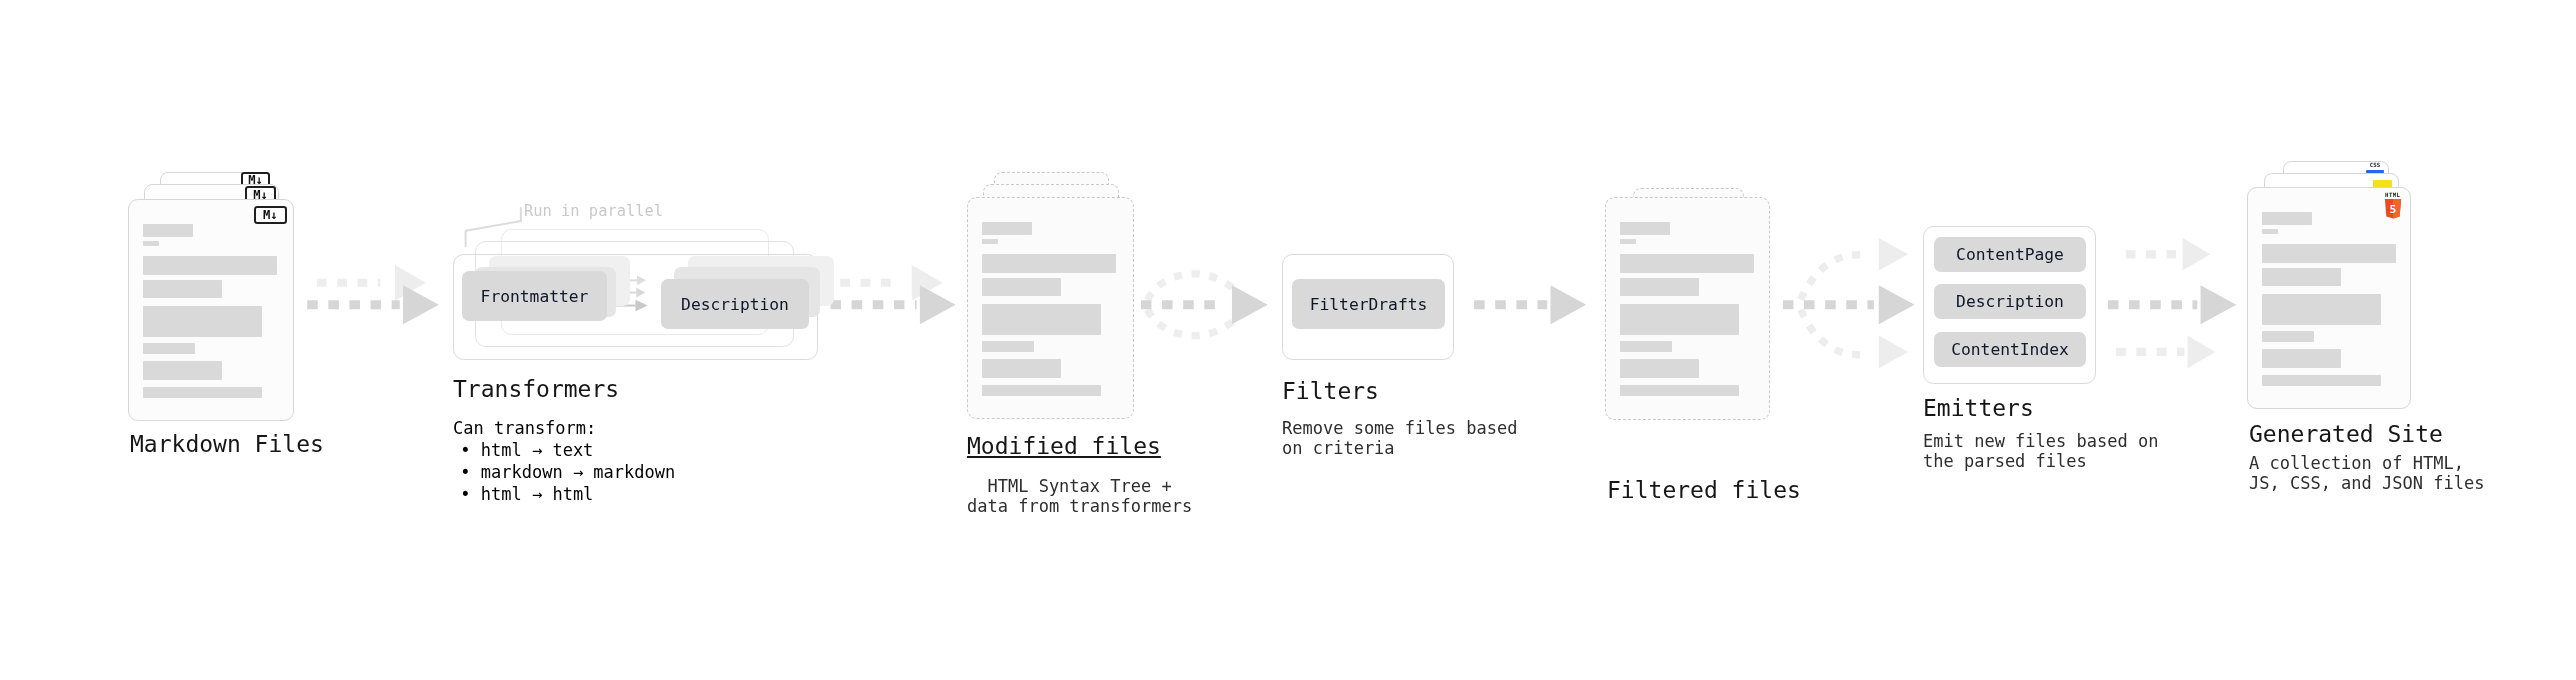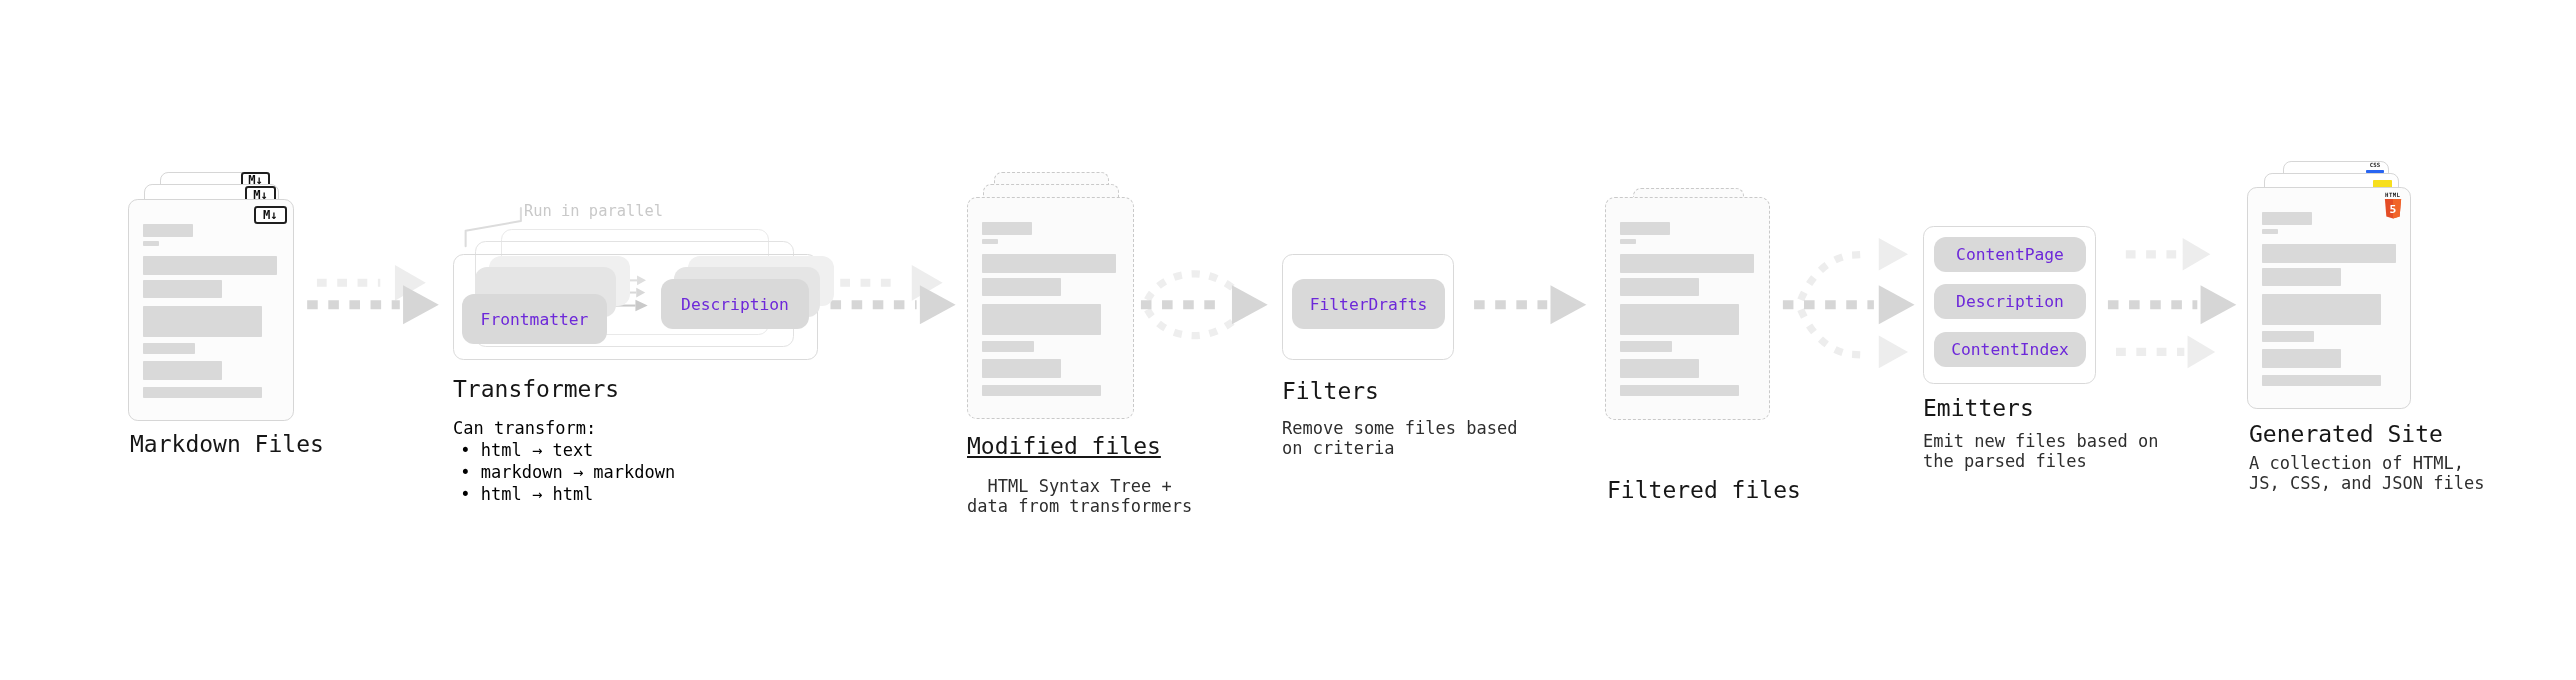--- a/index.html
+++ b/index.html
@@ -15,22 +15,22 @@
   .card-dashed{position:absolute;background:#fbfbfb;border:1.6px dashed #c9c9c9;border-radius:9.8px;box-sizing:border-box;}
   .skel{position:absolute;left:14px;top:0;right:0;}
   .bar{background:#d9d9d9;border-radius:0.8px;}
   
   .badge-md{position:absolute;display:flex;align-items:center;justify-content:center;
     background:#ffffff;border:2px solid #1f1f1f;border-radius:3.3px;
     font-weight:bold;font-size:12.2px;color:#111;box-sizing:border-box;}
   
   .obox{position:absolute;border-radius:10.6px;box-sizing:border-box;background:transparent;}
   .obox.solidbg{background:#ffffff;}
-  .pill{position:absolute;background:#d9d9d9;border-radius:12px;display:flex;align-items:center;justify-content:center;
-    font-size:16.3px;color:#6d28d9;box-sizing:border-box;text-align:center;}
+  .pill{position:absolute;background:#d9d9d9;border-radius:7px;display:flex;align-items:center;justify-content:center;
+    font-size:16.3px;color:#0f172a;box-sizing:border-box;text-align:center;}
   .pill.g1{background:#e5e5e5;}
   .pill.g2{background:#f0f0f0;}
   .title{position:absolute;font-size:23px;font-weight:500;color:#161616;letter-spacing:0;white-space:nowrap;}
   .desc{position:absolute;font-size:17px;line-height:20.3px;color:#2e2e2e;white-space:pre-line;}
   .list-line{font-size:17px;line-height:22px;color:#000000;white-space:pre;}
   .note{position:absolute;font-size:15.4px;color:#c9c9c9;white-space:nowrap;}
   
   .badge-css{position:absolute;width:18px;text-align:center;}
   .badge-css .t{font-size:5.7px;font-weight:bold;color:#222;line-height:5.7px;display:block;}
   .badge-css .u{height:3.3px;margin-top:0.8px;border-radius:0.8px;}
@@ -123,21 +123,21 @@
   </div>
 
   <div>
     <div class="note" style="left:524px;top:202px;">Run in parallel</div>
     <div class="obox" style="left:501px;top:229px;width:268px;height:106px;border:1.6px solid #e9e9e9;z-index:1;"></div>
     <div class="obox" style="left:475px;top:241px;width:319px;height:106px;border:1.6px solid #e2e2e2;z-index:1;"></div>
     <div class="obox" style="left:453px;top:254px;width:365px;height:106px;border:1.6px solid #dadada;z-index:1;"></div>
 
     <div class="pill g2" style="left:489px;top:256px;width:141px;height:50px;z-index:2;"></div>
     <div class="pill g1" style="left:475px;top:267px;width:141px;height:50px;z-index:3;"></div>
-    <div class="pill" style="left:462px;top:294px;width:145px;height:50px;z-index:4;">Frontmatter</div>
+    <div class="pill" style="left:462px;top:271px;width:145px;height:50px;z-index:4;">Frontmatter</div>
 
     <div class="pill g2" style="left:688px;top:256px;width:146px;height:50px;z-index:2;"></div>
     <div class="pill g1" style="left:674px;top:267px;width:146px;height:50px;z-index:3;"></div>
     <div class="pill" style="left:661px;top:279px;width:148px;height:50px;z-index:4;">Description</div>
 
     <div class="title" style="left:453px;top:376px;">Transformers</div>
     <div class="abs" style="left:453px;top:417px;">
       <div class="list-line">Can transform:</div>
       <div class="list-line" style="padding-left:7.3px;">• html → text</div>
       <div class="list-line" style="padding-left:7.3px;">• markdown → markdown</div>

